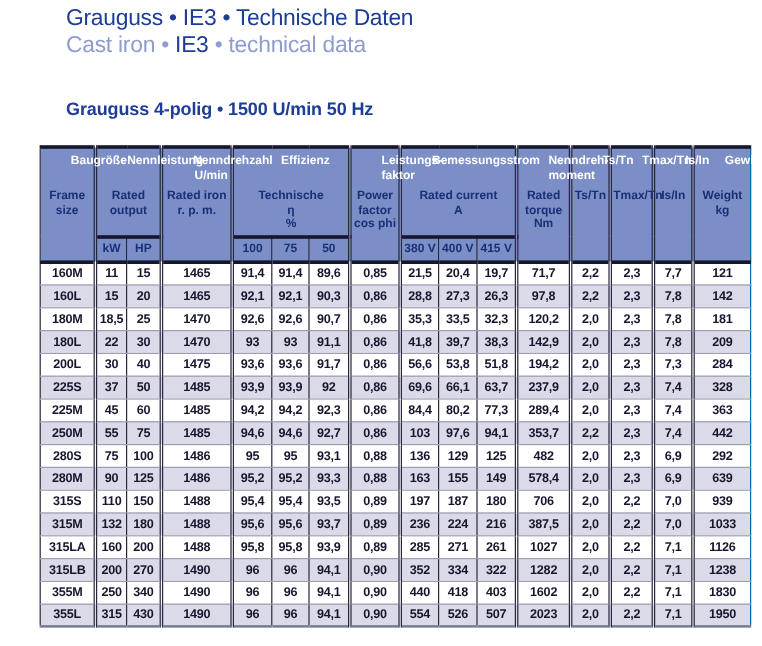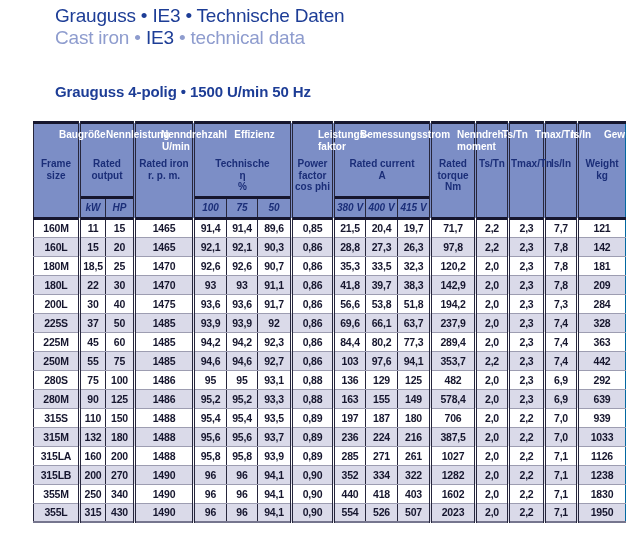--- a/index.html
+++ b/index.html
@@ -31,21 +31,21 @@
 
   thead th {
     background:#7c8ec6; vertical-align:top; padding:5px 1px 3px 1px;
     border-top:3px solid #16162e; border-bottom:3px solid #16162e;
     border-left:1px solid #26263c; border-right:1px solid #26263c;
     font-weight:bold; white-space:pre-line;
   }
   thead tr.subrow th {
     border-top:1px solid #26263c; vertical-align:middle;
     padding:2px 0 2px 0; height:21px;
-    color:#1b2e78; font-size:10px;font-style:italic;
+    color:#1b2e78; font-size:10px;
   }
   th .de { display:block; color:#ffffff; font-size:10px; line-height:11.5px; min-height:29px;padding-left:24px; }
   th .en { display:block; color:#1b2e78; font-size:10px; line-height:11.5px;text-align:center; }
   th.gs, td.gs { border-left:3px double #26263c; }
   th.ge, td.ge { border-right:1px solid #0369a1; }
 
   tbody td {
     height:19px; text-align:center; vertical-align:middle;
     font-size:10.5px; font-weight:bold; color:#16162e;
     border-left:1px solid #26263c; border-right:1px solid #26263c;

